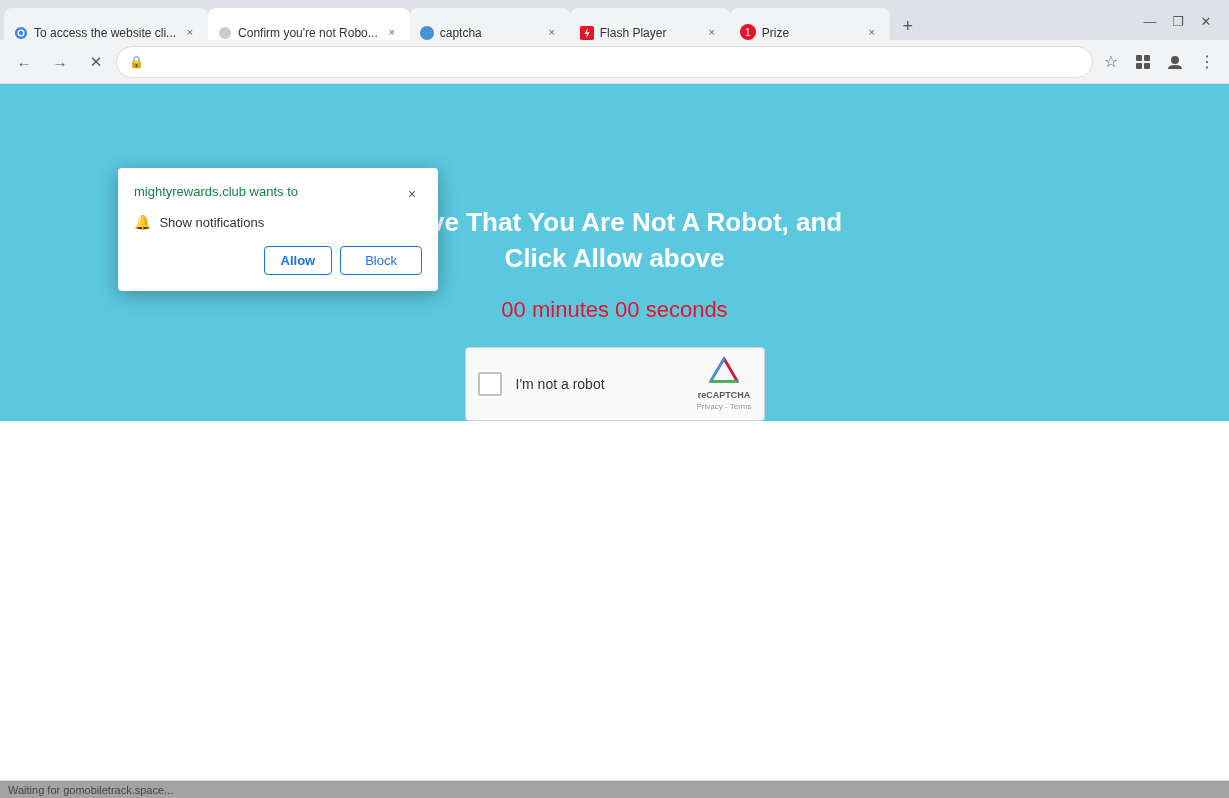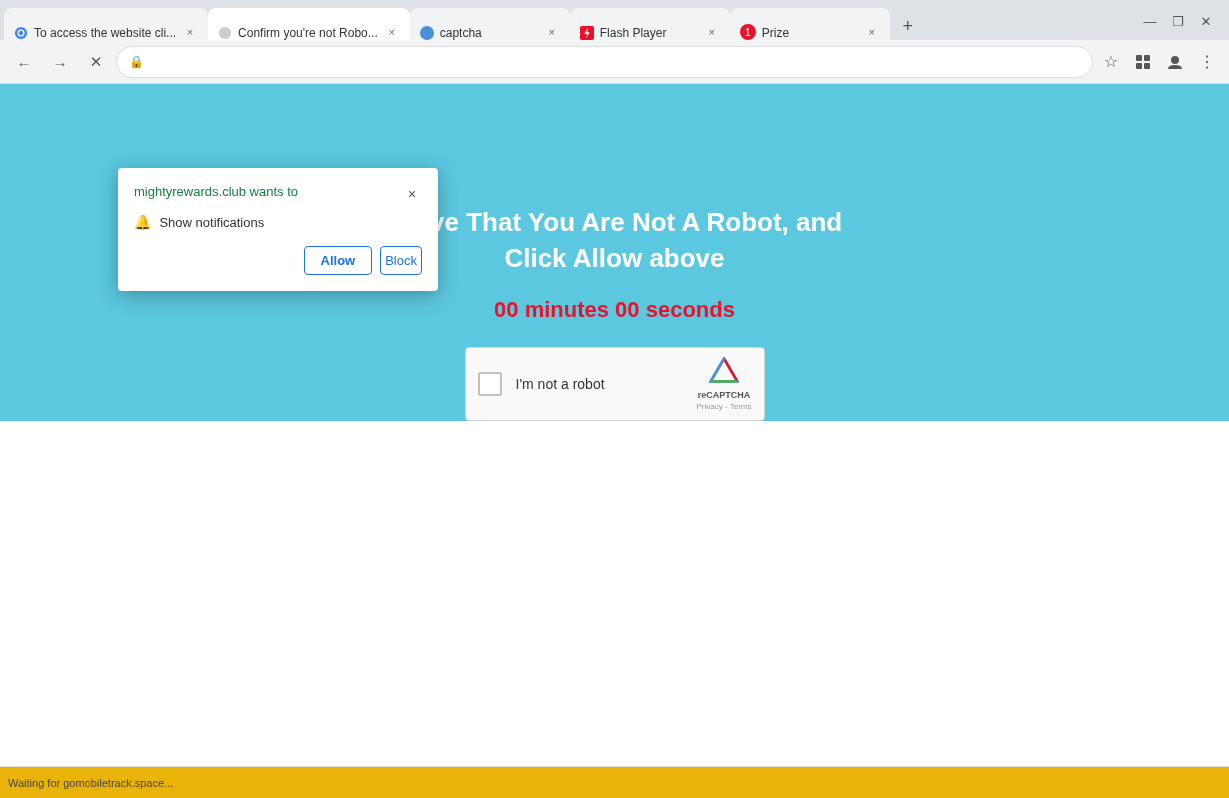--- a/index.html
+++ b/index.html
@@ -230,21 +230,21 @@
       border: 1px solid #1a73e8;
       border-radius: 4px;
       background: #fff;
       color: #1a73e8;
       font-size: 13px;
       cursor: pointer;
       font-weight: bold;
     }
 
     .btn-block {
-      padding: 6px 4px;
+      padding: 6px 24px;
       border: 1px solid #1a73e8;
       border-radius: 4px;
       background: #fff;
       color: #1a73e8;
       font-size: 13px;
       cursor: pointer;
     }
 
     
     .page-content {
@@ -262,21 +262,21 @@
       font-size: 26px;
       font-weight: bold;
       color: #fff;
       text-align: center;
       line-height: 1.4;
       margin-bottom: 20px;
     }
 
     .timer {
       font-size: 22px;
-      font-weight: bold;
+      font-weight: normal;
       color: #e8132a;
       margin-bottom: 24px;
     }
 
     
     .recaptcha-box {
       width: 300px;
       height: 74px;
       background: #f9f9f9;
       border: 1px solid #d3d3d3;
@@ -322,22 +322,22 @@
       font-weight: bold;
     }
 
     .recaptcha-links {
       font-size: 8px;
       color: #999;
     }
 
     
     .status-bar {
-      height: 32px;
-      background: #eab308;
+      height: 18px;
+      background: #a3a3a3;
       display: flex;
       align-items: center;
       padding: 0 8px;
       font-size: 11px;
       color: #444;
       border-top: 1px solid #ddd;
     }
 
     
     .tab-badge {

